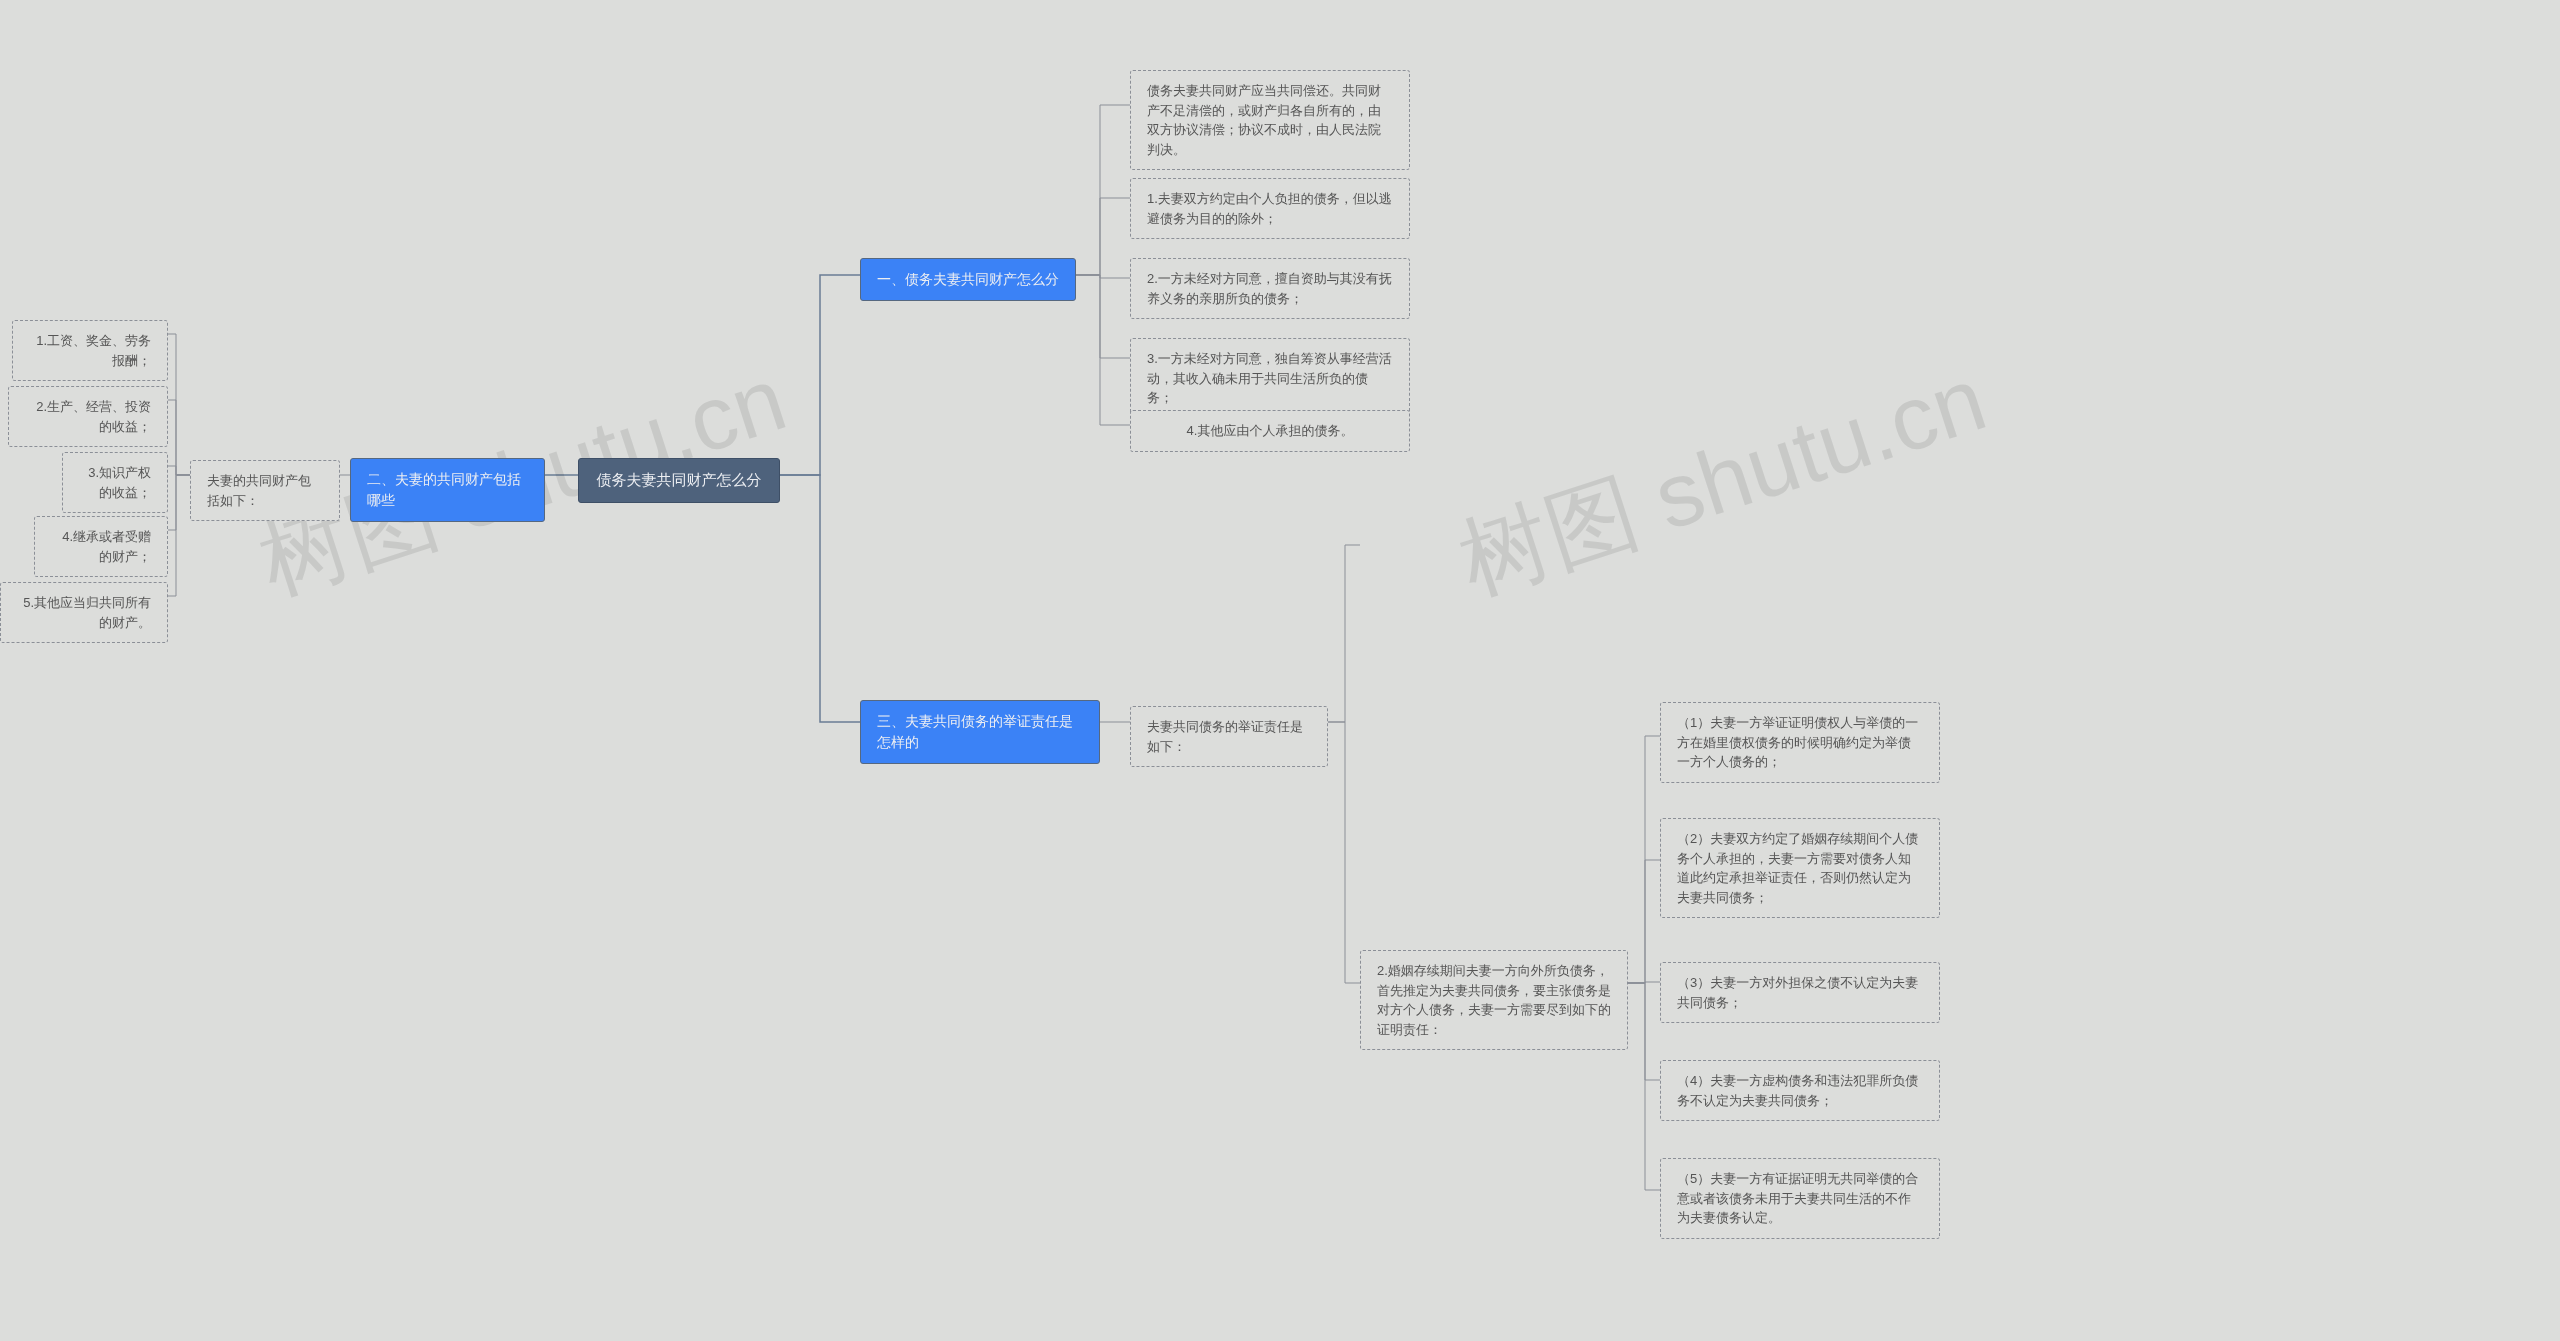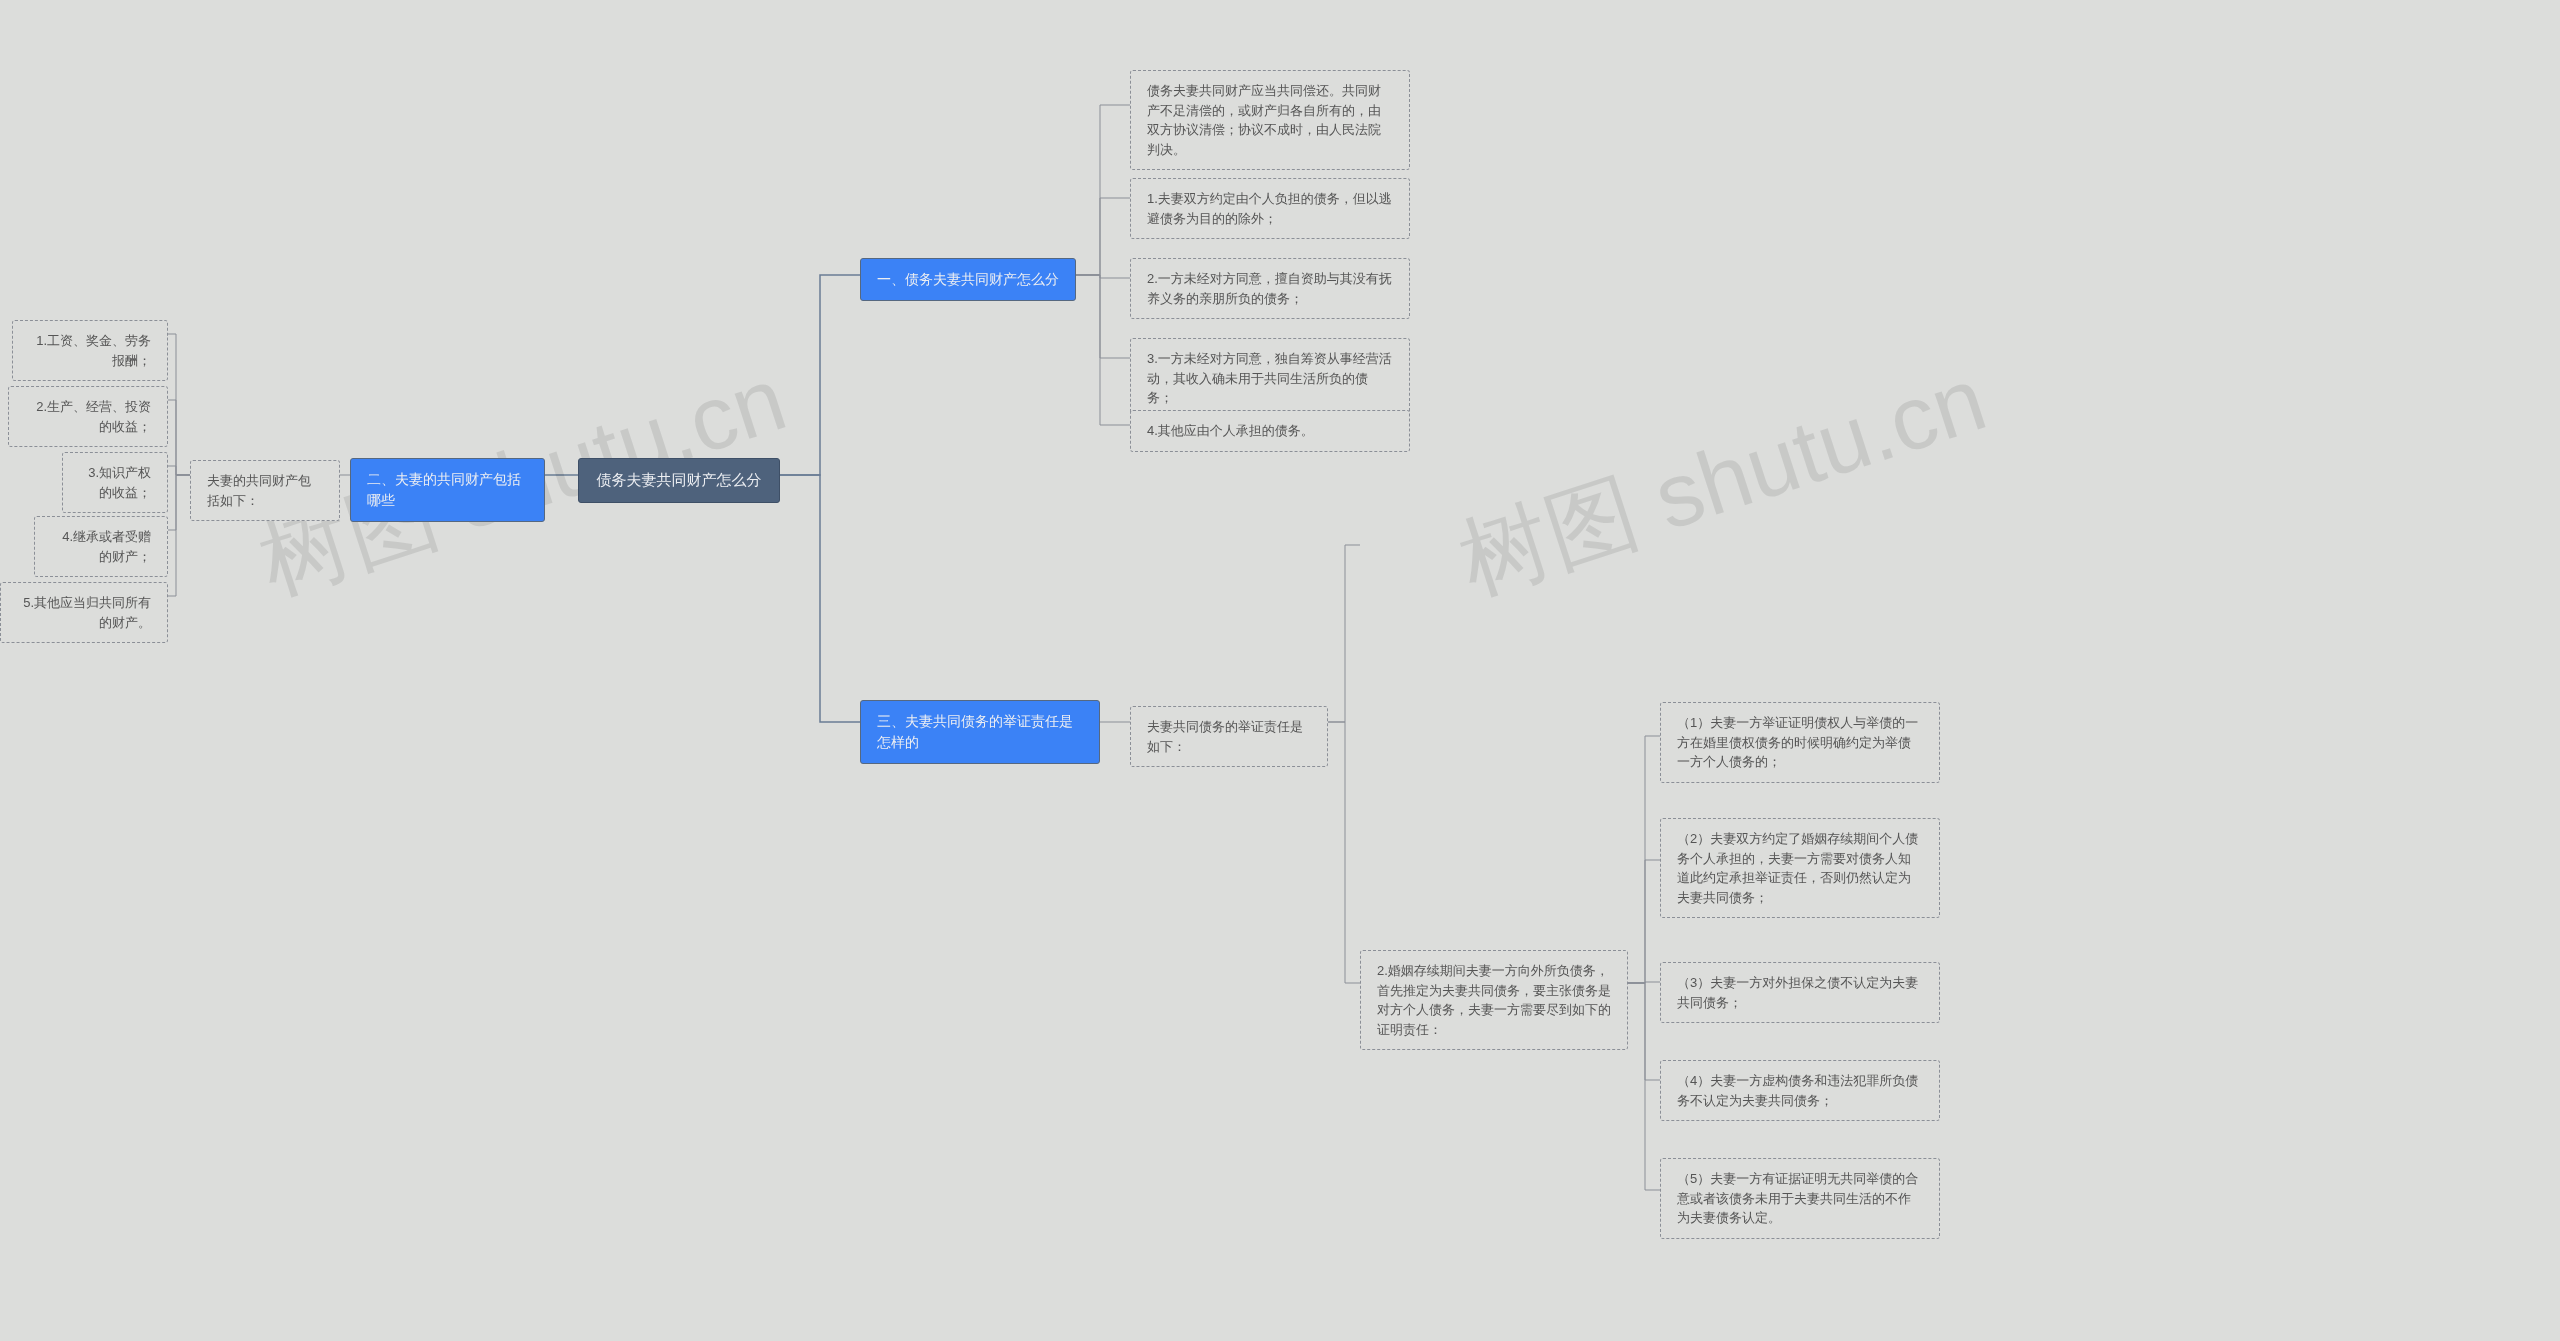--- a/index.html
+++ b/index.html
@@ -102,21 +102,21 @@
   <div class="watermark" style="left:250px; top:420px;">树图 shutu.cn</div>
   <div class="watermark" style="left:1450px; top:420px;">树图 shutu.cn</div>
 
   <div class="node root" style="left:578px; top:458px; width:202px; text-align:center;">债务夫妻共同财产怎么分</div>
 
   <div class="node branch" style="left:860px; top:258px; width:216px;">一、债务夫妻共同财产怎么分</div>
   <div class="node leaf" style="left:1130px; top:70px; width:280px;">债务夫妻共同财产应当共同偿还。共同财产不足清偿的，或财产归各自所有的，由双方协议清偿；协议不成时，由人民法院判决。</div>
   <div class="node leaf" style="left:1130px; top:178px; width:280px;">1.夫妻双方约定由个人负担的债务，但以逃避债务为目的的除外；</div>
   <div class="node leaf" style="left:1130px; top:258px; width:280px;">2.一方未经对方同意，擅自资助与其没有抚养义务的亲朋所负的债务；</div>
   <div class="node leaf" style="left:1130px; top:338px; width:280px;">3.一方未经对方同意，独自筹资从事经营活动，其收入确未用于共同生活所负的债务；</div>
-  <div class="node leaf" style="left:1130px; top:410px; width:280px;">4.其他应由个人承担的债务。</div>
+  <div class="node leaf" style="left:1130px; top:410px; width:280px;text-align:center;">4.其他应由个人承担的债务。</div>
 
   <div class="node branch" style="left:350px; top:458px; width:195px;">二、夫妻的共同财产包括哪些</div>
   <div class="node leaf" style="left:190px; top:460px; width:150px;">夫妻的共同财产包括如下：</div>
   <div class="node leaf" style="left:12px; top:320px; width:156px; text-align:right;">1.工资、奖金、劳务报酬；</div>
   <div class="node leaf" style="left:8px; top:386px; width:160px; text-align:right;">2.生产、经营、投资的收益；</div>
   <div class="node leaf" style="left:62px; top:452px; width:106px; text-align:right;">3.知识产权的收益；</div>
   <div class="node leaf" style="left:34px; top:516px; width:134px; text-align:right;">4.继承或者受赠的财产；</div>
   <div class="node leaf" style="left:0px; top:582px; width:168px; text-align:right;">5.其他应当归共同所有的财产。</div>
 
   <div class="node branch" style="left:860px; top:700px; width:240px;">三、夫妻共同债务的举证责任是怎样的</div>

